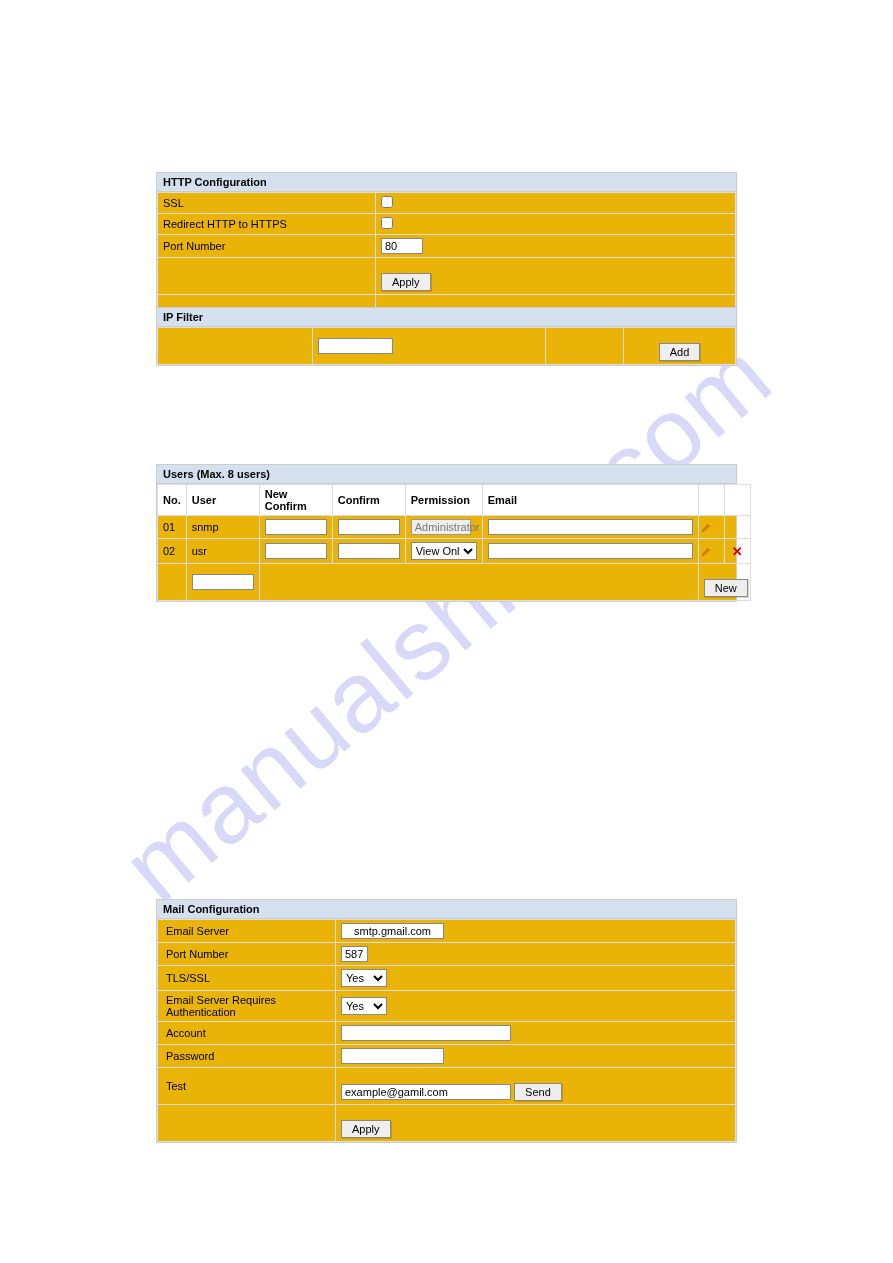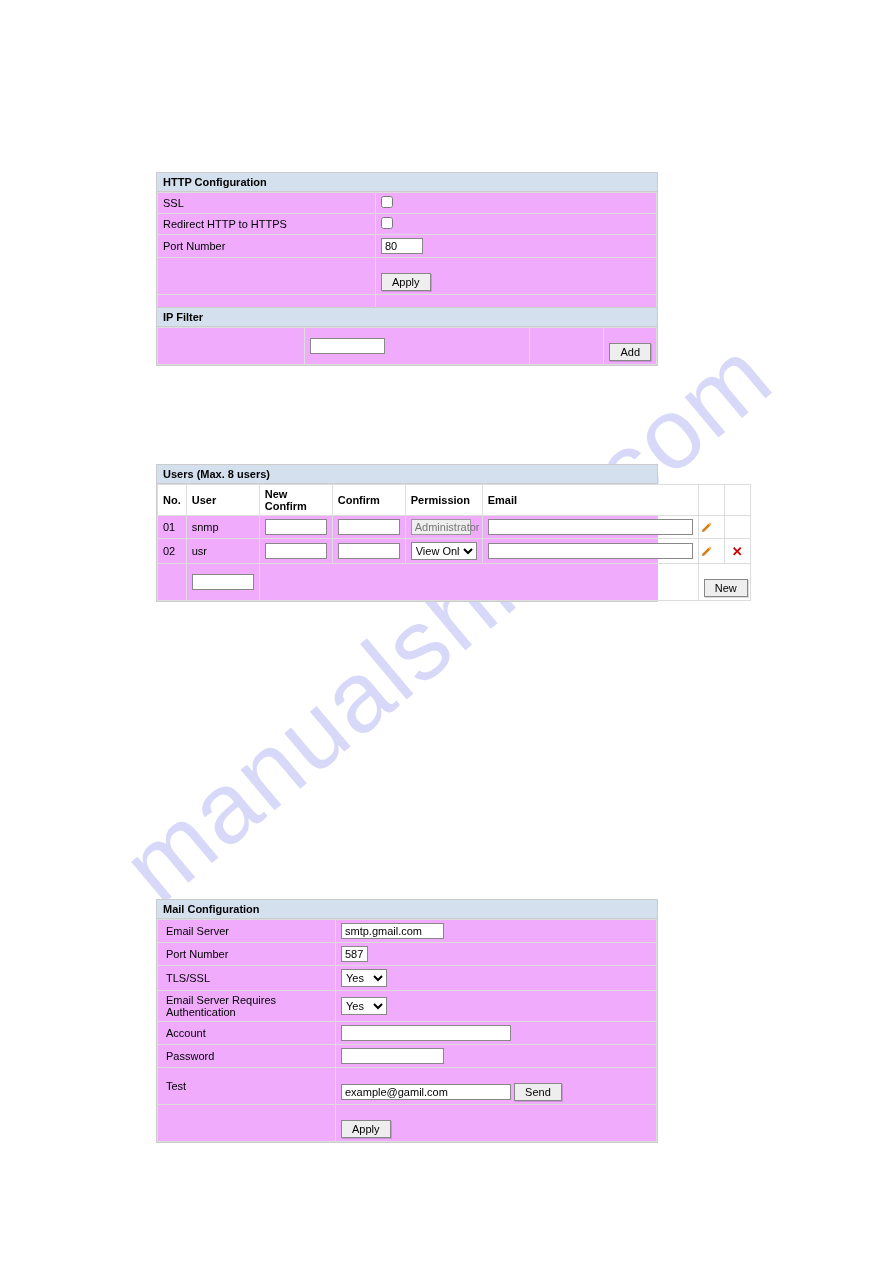--- a/index.html
+++ b/index.html
@@ -20,23 +20,23 @@
       color: rgba(100, 100, 230, 0.25);
       font-family: Arial, sans-serif;
       white-space: nowrap;
       pointer-events: none;
       z-index: 0;
       letter-spacing: 2px;
     }
     .section {
       position: absolute;
       left: 156px;
-      width: 502px;
+      width: 581px;
       border: 1px solid #ccc;
-      background: #f0abfc;
+      background: #eab308;
       z-index: 1;
     }
     .section-header {
       background: #d5e0ef;
       font-weight: bold;
       padding: 3px 6px;
       font-size: 11px;
       border-bottom: 1px solid #ccc;
     }
     table {
@@ -218,21 +218,21 @@
   </tbody>
     </table>
 </div>
 
 <div class="section mail-config">
   <div class="section-header">Mail Configuration</div>
   <table>
     <tbody>
         <tr>
       <td style="width:178px; padding-left:8px;">Email Server</td>
-      <td><input type="text" style="width: 103px;" value="smtp.gmail.com"></td>
+      <td><input type="text" style="width: 103px; text-align: center;" value="smtp.gmail.com"></td>
     </tr>
     <tr>
       <td style="padding-left:8px;">Port Number</td>
       <td><input type="text" style="width: 27px;" value="587"></td>
     </tr>
     <tr>
       <td style="padding-left:8px;">TLS/SSL</td>
       <td>
         <select style="width:46px;">
           <option>Yes</option>

